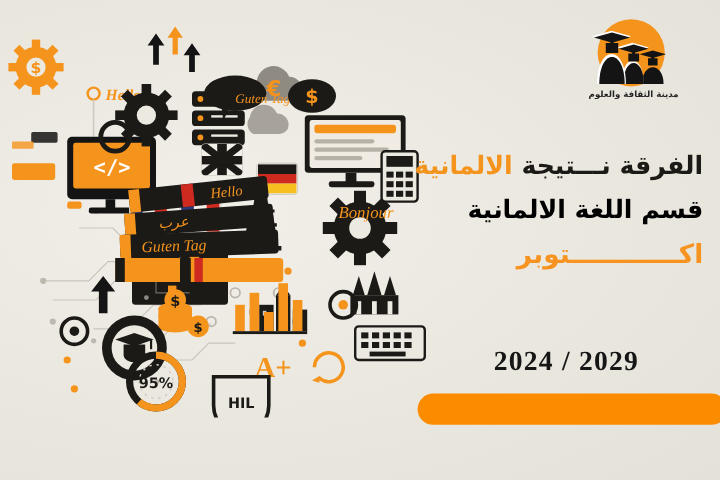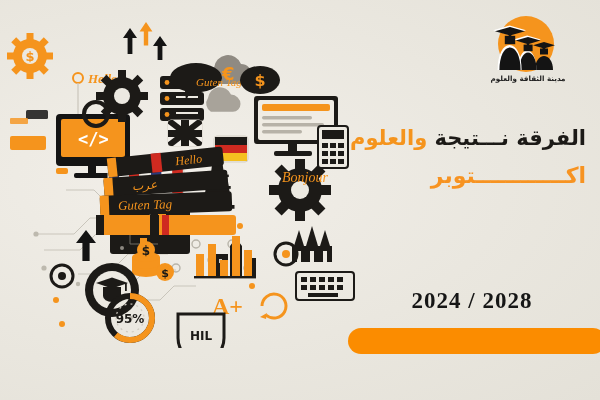--- a/index.html
+++ b/index.html
@@ -481,22 +481,23 @@
       <g transform="translate(262,278)">
         <path d="M0 10 a12 12 0 1 1 4 9" fill="none" stroke="#f5941d" stroke-width="3"></path>
         <path d="M5 17 l-1 6 l-6 -2 z" fill="#f5941d"></path>
       </g>
     </svg>
   </div>
 
   <div id="headlines">
     <div class="hline" id="line1">
       <span class="dark">الفرقة نـــتيجة</span>
-      <span class="accent">والعلوم</span>
+      <span class="accent">الالمانية</span>
     </div>
+    <div class="hline accent" id="line3">قسم اللغة الالمانية</div>
     <div class="hline" id="line4">اكــــــــــــتوبر</div>
   </div>
 
-  <div id="year">2024 / 2028</div>
+  <div id="year">2024 / 2029</div>
 
   <div id="bar"></div>
 
 </div>
 
 </body></html>

